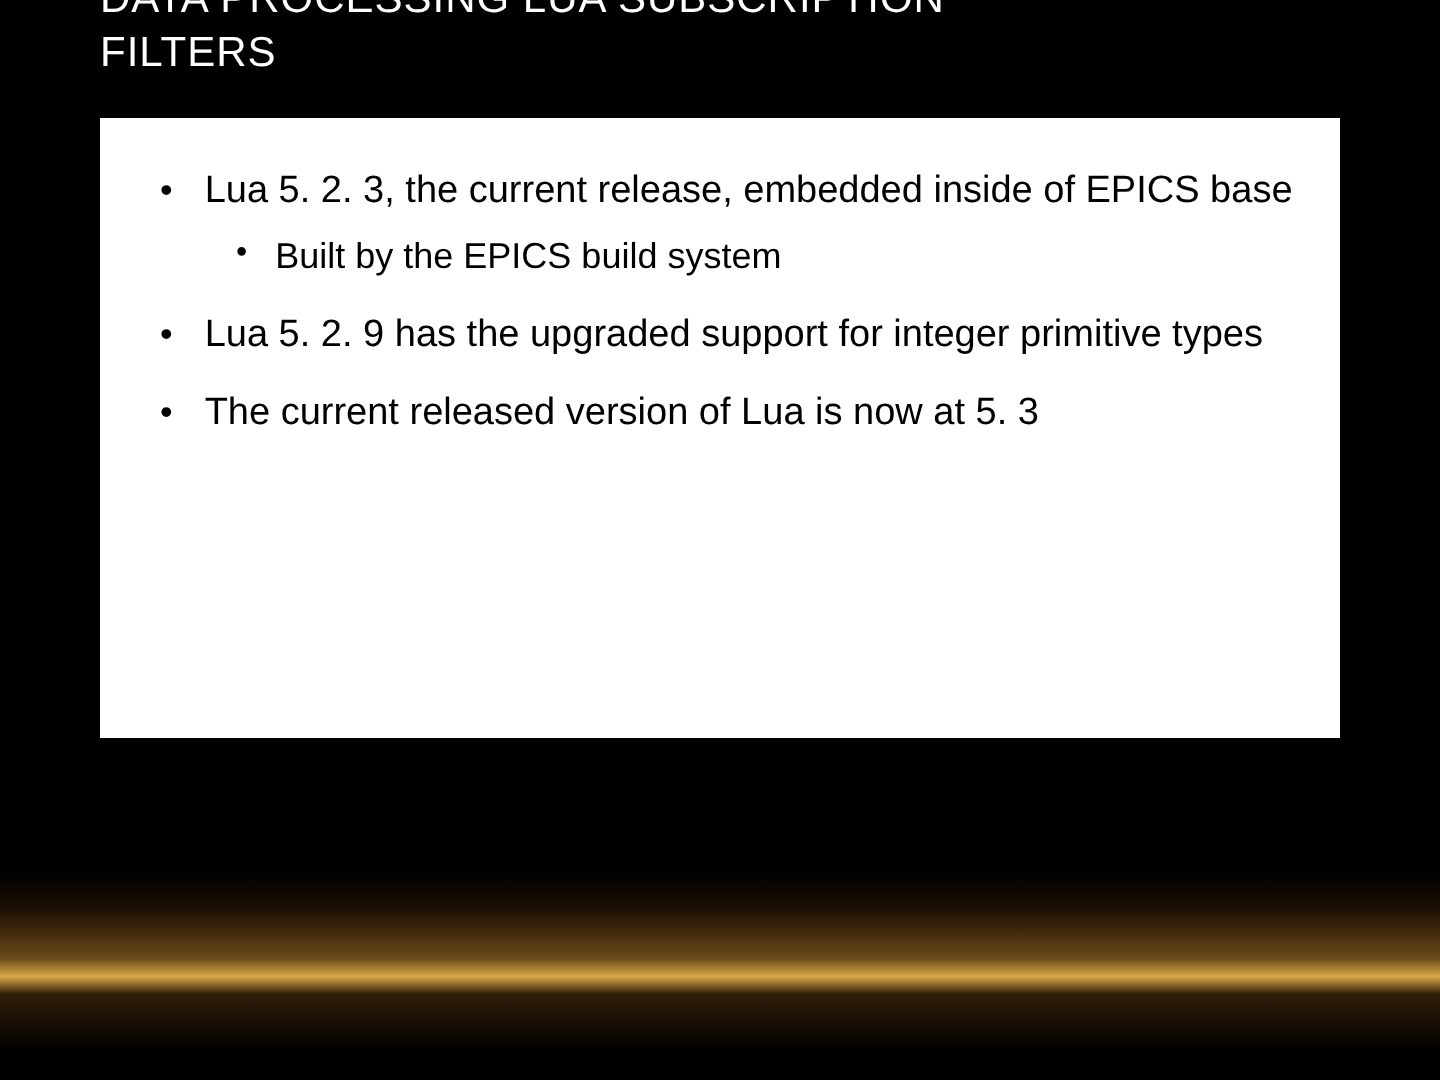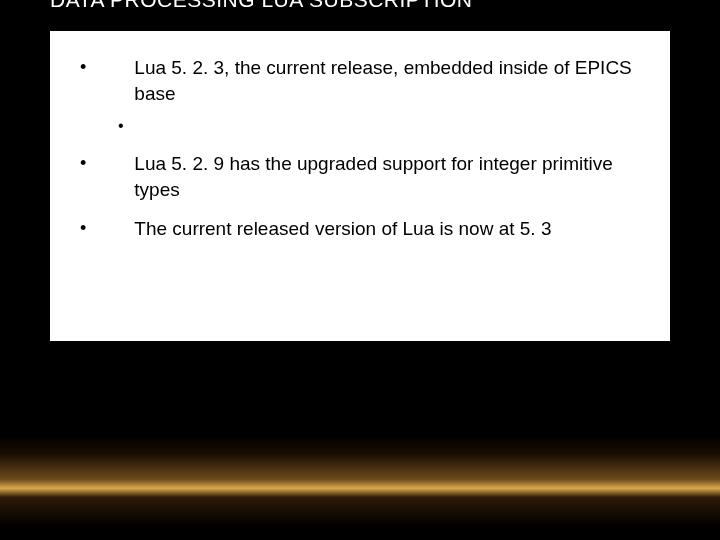--- a/index.html
+++ b/index.html
@@ -53,21 +53,20 @@
       font-size: 18px;
       line-height: 1.4;
       margin-right: 16px;
       flex-shrink: 0;
     }
     .bullet-l1 .text {
       color: #000;
       font-size: 19px;
       line-height: 1.35;
       font-family: Arial, sans-serif;
-      margin-left: 32px;
     }
     .bullet-l2 {
       display: flex;
       align-items: flex-start;
       margin-top: 8px;
       margin-bottom: 8px;
       padding-left: 48px;
     }
     .bullet-l2 .dot {
       color: #000;
@@ -97,31 +96,33 @@
         #000 100%);
     }
   </style>
 </head>
 <body>
 
 <div class="slide">
 
   <div class="header-region">
     <div class="header-line cut">DATA PROCESSING LUA SUBSCRIPTION</div>
+    <div class="header-line">FILTERS</div>
   </div>
 
   <div class="content-region">
 
     <div class="bullet-l1">
       <span class="dot">•</span>
       <span class="text">Lua 5. 2. 3, the current release, embedded inside of EPICS base</span>
     </div>
 
     <div class="bullet-l2">
       <span class="dot">•</span>
+      <span class="text">Built by the EPICS build system</span>
     </div>
 
     <div class="bullet-l1" style="margin-top:14px;">
       <span class="dot">•</span>
       <span class="text">Lua 5. 2. 9 has the upgraded support for integer primitive types</span>
     </div>
 
     <div class="bullet-l1" style="margin-top:14px;">
       <span class="dot">•</span>
       <span class="text">The current released version of Lua is now at 5. 3</span>

